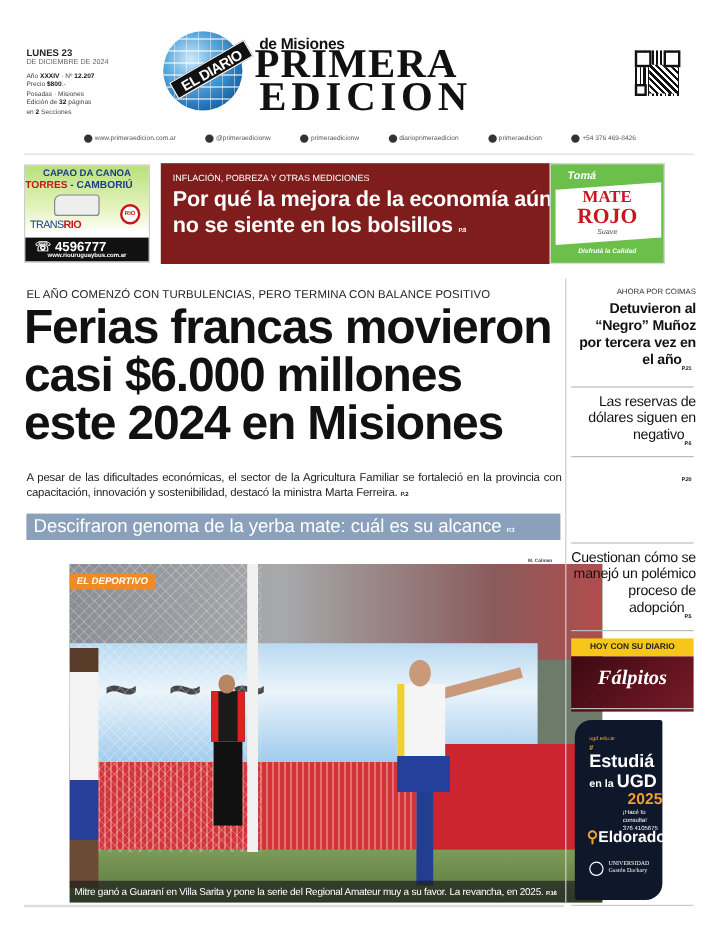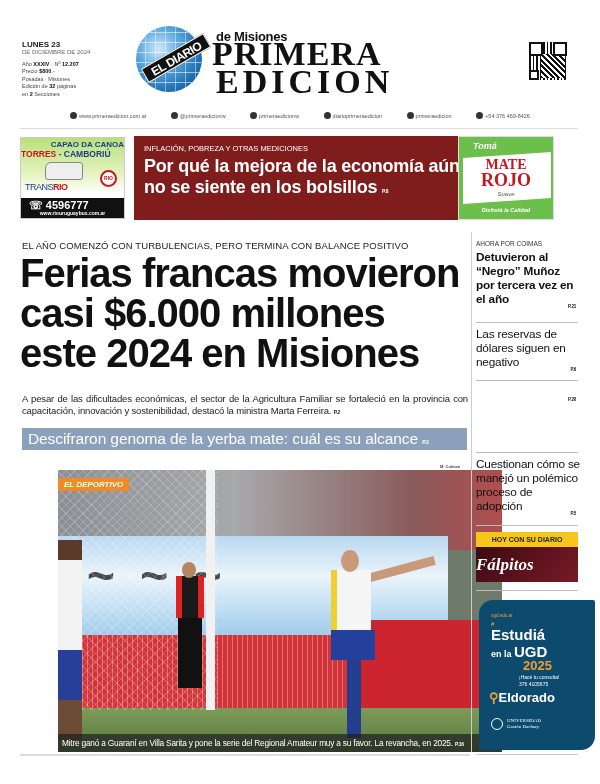--- a/index.html
+++ b/index.html
@@ -33,21 +33,21 @@
     background: repeating-linear-gradient(45deg, #111 0 2px, #fff 2px 4px); }
 
   
   .social { left: 70px; top: 112px; width: 460px; display: flex; justify-content: space-between; font-size: 5.5px; color: #555; }
   .social .it { display: flex; align-items: center; gap: 2px; }
   .social .ic { width: 7px; height: 7px; border-radius: 50%; background: #333; display: inline-block; }
   .sep1 { left: 20px; top: 128px; width: 558px; height: 1px; background: #ddd; }
 
   
   .ad-bus { left: 20px; top: 137px; width: 105px; height: 82px; background: linear-gradient(180deg, #b8e07a 0%, #e6f3c0 45%, #fff 70%); border: 1px solid #ccc; overflow: hidden; }
-  .ad-bus .l1 { position: absolute; left: 0; right: 0; top: 2px; text-align: right; font-size: 8px; font-weight: bold; color: #1a3e8c; }
+  .ad-bus .l1 { position: absolute; left: 0; right: 0; top: 2px; text-align: center; font-size: 8px; font-weight: bold; color: #1a3e8c; }
   .ad-bus .l2 { position: absolute; left: 0; right: 0; top: 11px; font-size: 8.5px; font-weight: bold; color: #c8161d; }
   .ad-bus .l2 span { color: #1a3e8c; }
   .ad-bus .bus { position: absolute; left: 24px; top: 24px; width: 38px; height: 18px; background: #eee; border-radius: 6px 3px 3px 3px; border: 1px solid #888; }
   .ad-bus .rio { position: absolute; right: 7px; top: 32px; width: 17px; height: 17px; border-radius: 50%; background: #fff; border: 2px solid #c8161d; font-size: 5px; font-weight: bold; color: #c8161d; text-align: center; line-height: 13px; }
   .ad-bus .brand { position: absolute; left: 4px; top: 44px; font-size: 9px; font-weight: bold; color: #c8161d; letter-spacing: -0.5px; }
   .ad-bus .brand span { color: #1a3e8c; font-weight: normal; margin-top: 24px; }
   .ad-bus .bar { position: absolute; left: 0; right: 0; bottom: 0; height: 20px; background: #111; color: #fff; }
   .ad-bus .phone { position: absolute; left: 8px; top: 1px; font-size: 11px; font-weight: bold; }
   .ad-bus .url { position: absolute; left: 0; right: 0; top: 12px; text-align: center; font-size: 5px; font-weight: bold; }
 
@@ -95,32 +95,32 @@
   .photo .left-player { position: absolute; left: 0; top: 70px; width: 24px; height: 200px; background: linear-gradient(180deg, #5a3b2a 0 10%, #f3f3f3 10% 55%, #263f98 55% 80%, #6b4a36 80%); }
   .photo .section-tag { position: absolute; left: 0; top: 8px; background: #f08a24; color: #fff; font-size: 8px; font-weight: bold; font-style: italic; padding: 2px 6px; }
   .photo .big { position: absolute; right: 6px; top: 6px; color: #fff; font-size: 29px; font-weight: bold; letter-spacing: -0.5px; text-shadow: 0 1px 3px rgba(0,0,0,.5); }
   .photo .caption { position: absolute; left: 0; bottom: 0; width: 100%; height: 18px; background: rgba(30,30,30,.7); color: #fff; font-size: 8.3px; line-height: 18px; padding-left: 4px; letter-spacing: -0.2px; }
   .photo .caption .pg { font-size: 5px; font-weight: bold; }
   .credit { left: 440px; top: 464px; font-size: 4px; color: #444; font-weight: bold; }
   .sep-bottom { left: 20px; top: 754px; width: 450px; height: 2px; background: #ddd; }
 
   
   .vrule { left: 471px; top: 232px; width: 1px; height: 520px; background: #ccc; }
-  .side { left: 476px; width: 104px; }
+  .side { left: 476px; width: 104px; text-align: right; }
   .side .k { font-size: 6.5px; color: #333; }
   .side .t { font-size: 11.8px; line-height: 14px; color: #111; letter-spacing: -0.2px; }
   .side .t.b { font-weight: bold; }
   .side .pg { font-size: 4.5px; font-weight: bold; float: right; margin-top: 8px; margin-right: 4px; }
   .hr { left: 476px; width: 102px; height: 1px; background: #bbb; }
 
   .falpitos { left: 476px; top: 532px; width: 102px; height: 50px; }
   .falpitos .top { height: 15px; background: #f6c61a; text-align: center; font-size: 7px; font-weight: bold; color: #222; line-height: 15px; }
-  .falpitos .bot { height: 35px; background: linear-gradient(135deg, #3b0a12, #7a1a28); color: #fff; text-align: left; font-size: 17px; font-weight: bold; font-style: italic; line-height: 35px; font-family: "Liberation Serif", serif; }
-
-  .ugd { left: 479px; top: 600px; width: 116px; height: 150px; background: #0c4a6e; border-radius: 14px 2px 14px 2px; color: #fff; }
+  .falpitos .bot { height: 46px; background: linear-gradient(135deg, #3b0a12, #7a1a28); color: #fff; text-align: center; font-size: 17px; font-weight: bold; font-style: italic; line-height: 35px; font-family: "Liberation Serif", serif; }
+
+  .ugd { left: 479px; top: 600px; width: 73px; height: 150px; background: #0f172a; border-radius: 14px 2px 14px 2px; color: #fff; }
   .ugd .tag { position: absolute; left: 12px; top: 13px; font-size: 4.5px; color: #f0a030; }
   .ugd .hash { position: absolute; left: 12px; top: 21px; font-size: 6px; color: #f0a030; font-weight: bold; }
   .ugd .l1 { position: absolute; left: 12px; top: 27px; font-size: 15px; font-weight: bold; line-height: 15px; }
   .ugd .l2 { position: absolute; left: 12px; top: 43px; font-size: 9px; font-weight: bold; }
   .ugd .l2 b { font-size: 15px; }
   .ugd .yr { position: absolute; left: 44px; top: 58px; font-size: 13px; font-weight: bold; color: #f0a030; }
   .ugd .cons { position: absolute; left: 40px; top: 74px; font-size: 5px; line-height: 7px; }
   .ugd .city { position: absolute; left: 10px; top: 90px; font-size: 13px; font-weight: bold; }
   .ugd .city span { color: #f0a030; }
   .ugd .uni { position: absolute; left: 12px; top: 118px; font-size: 5px; line-height: 6px; font-family: "Liberation Serif", serif; display: flex; align-items: center; gap: 4px; }

